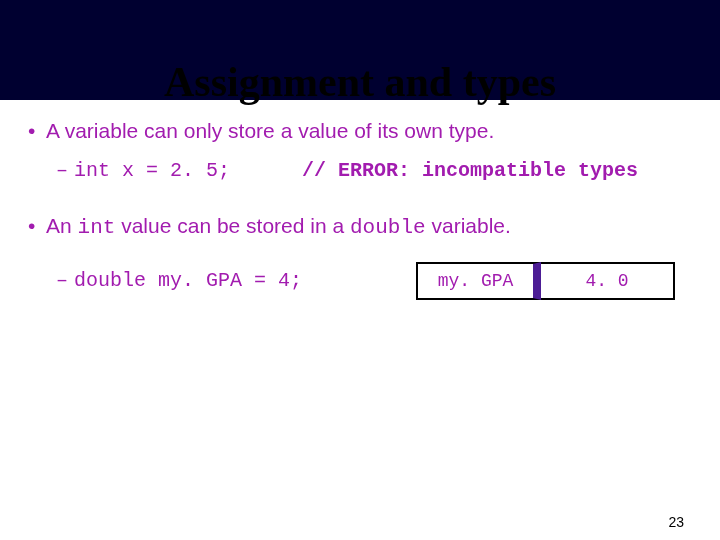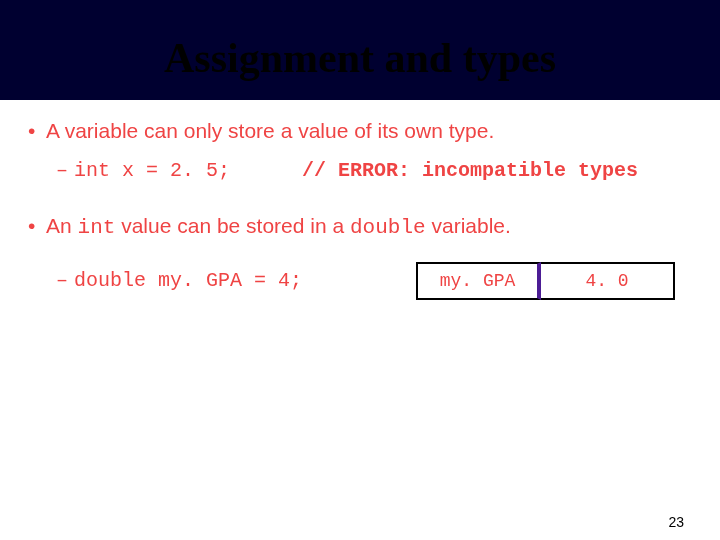--- a/index.html
+++ b/index.html
@@ -13,38 +13,38 @@
   }
   .header-band {
     width: 100%;
     height: 100px;
     background: #000030;
     position: absolute;
     top: 0; left: 0;
   }
   h1.title {
     position: absolute;
-    top: 34px;
+    top: 58px;
     left: 0;
     width: 100%;
     text-align: center;
     font-family: Georgia, 'Times New Roman', serif;
     font-weight: 800;
     font-size: 42px;
     color: #000;
     letter-spacing: 0px;
   }
   .content {
     position: absolute;
     top: 108px;
     left: 0;
     width: 100%;
     padding: 0 20px 0 28px;
     font-size: 20px;
-    color: #ef4444;
+    color: #a21caf;
   }
   .bullet-l1 {
     margin: 10px 0 6px 0;
     padding-left: 18px;
     position: relative;
     font-size: 21px;
     line-height: 1.25;
   }
   .bullet-l1::before {
     content: "•";
@@ -110,21 +110,21 @@
   }
   .var-box {
     border: 2px solid #000;
     height: 38px;
     display: flex;
     align-items: center;
     justify-content: center;
     font-family: "Courier New", monospace;
     font-size: 18px;
   }
-  .var-left { width: 125px; border-right: 4px solid #4c1d95; }
+  .var-left { width: 125px; border-right: 8px solid #4c1d95; }
   .var-right { width: 134px; border-left: none; }
   .page-num {
     position: absolute;
     bottom: 10px;
     right: 36px;
     font-size: 14px;
     color: #000;
   }
 </style>
 </head>

